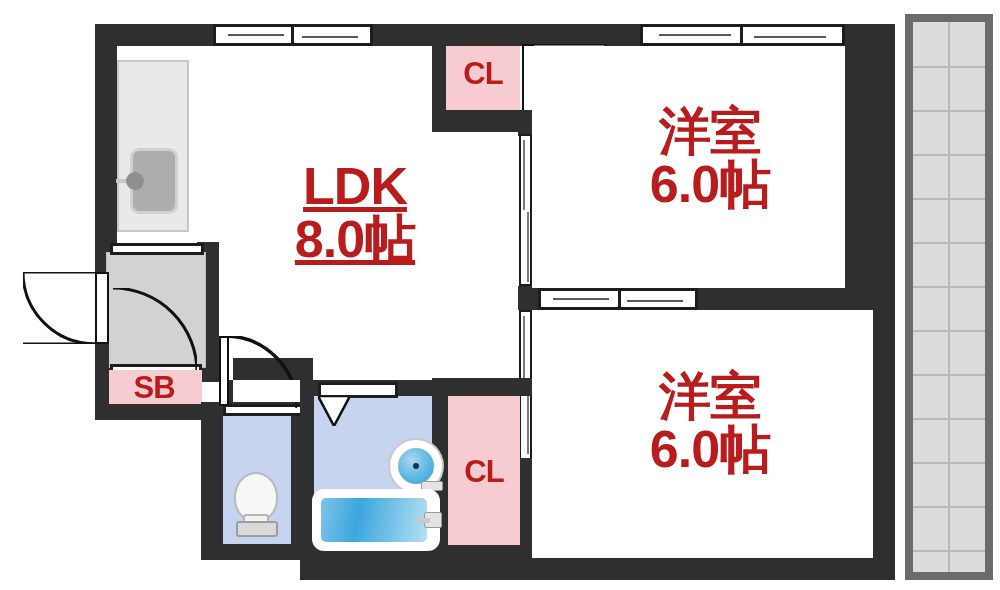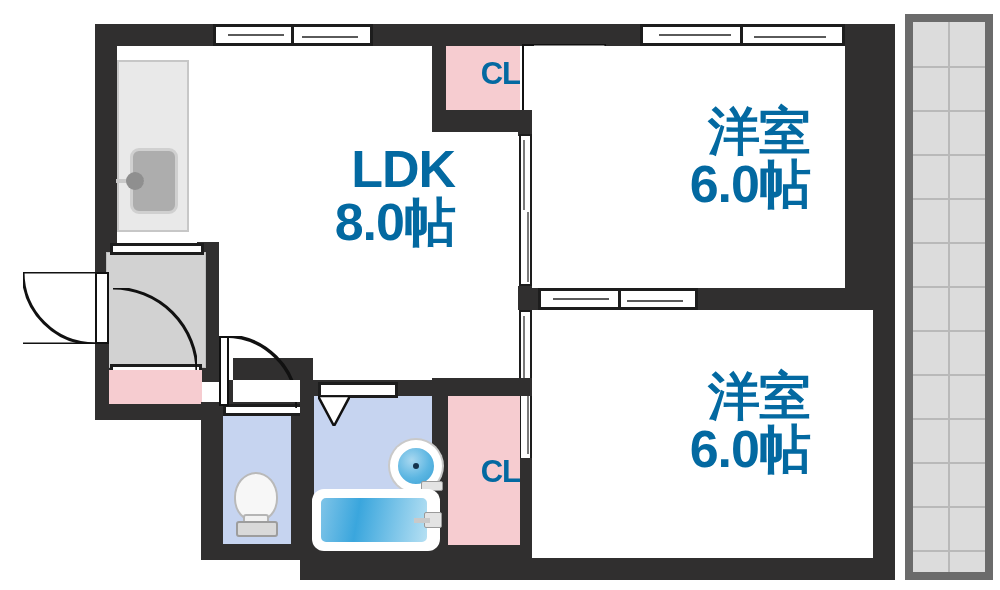--- a/index.html
+++ b/index.html
@@ -4,21 +4,21 @@
 <title>Floor Plan</title>
 <style>
   html,body{margin:0;padding:0;background:#ffffff;}
   body{width:1000px;height:590px;overflow:hidden;
        font-family:"Liberation Sans","DejaVu Sans",sans-serif;}
   #plan{position:relative;width:1000px;height:590px;background:#fff;}
   .wall{position:absolute;background:#302f2f;}
   .room{position:absolute;background:#ffffff;}
   .pink{position:absolute;background:#f6ccd0;}
   .blue{position:absolute;background:#c6d4f0;}
-  .label{position:absolute;color:#0369a1;font-weight:bold;text-align:right;
+  .label{position:absolute;color:#b91c1c;font-weight:bold;text-align:center;
          line-height:1.02;white-space:nowrap;letter-spacing:-1px;}
   .lab-big{font-size:52px;}
   .lab-cl{font-size:31px;}
   .lab-sb{font-size:31px;}
   .lab-gen{font-size:30px;}
   .win{position:absolute;background:#ffffff;border:3px solid #1d1d1d;box-sizing:border-box;}
   .win-h:before,.win-h:after{content:"";position:absolute;background:#5a5a5a;}
   .win-h:before{left:8%;top:44%;width:36%;height:2px;}
   .win-h:after{left:56%;top:56%;width:36%;height:2px;}
   .win-split{position:absolute;background:#1d1d1d;}
@@ -87,21 +87,21 @@
   <div class="room" style="left:117px;top:46px;width:403px;height:334px;"></div>
 
   <div class="counter" style="left:117px;top:60px;width:72px;height:172px;"></div>
   <div class="sink" style="left:130px;top:148px;width:48px;height:66px;"></div>
   <div class="sinkstem" style="left:116px;top:179px;width:28px;height:4px;"></div>
   <div class="sinktap" style="left:126px;top:172px;width:18px;height:18px;"></div>
 
   <div class="win win-h" style="left:213px;top:24px;width:160px;height:22px;"></div>
   <div class="win-split" style="left:291px;top:24px;width:3px;height:22px;"></div>
 
-  <div class="label lab-big" style="left:255px;top:143px;width:200px;">
+  <div class="label lab-big" style="left:255px;top:160px;width:200px;text-decoration:underline;">
     <div>LDK</div>
     <div>8.0帖</div>
   </div>
 
   <div class="wall" style="left:432px;top:24px;width:14px;height:108px;"></div>
   <div class="wall" style="left:432px;top:110px;width:100px;height:22px;"></div>
   <div class="pink" style="left:446px;top:46px;width:74px;height:64px;"></div>
   <div class="label lab-cl" style="left:446px;top:58px;width:74px;">CL</div>
 
   <div class="doorleaf" style="left:522px;top:44px;width:12px;height:68px;"></div>
@@ -168,20 +168,21 @@
     </svg>
   </div>
 
   <div class="arc" style="left:113px;top:288px;width:84px;height:84px;">
     <svg width="84" height="84" viewBox="0 0 84 84">
       <path d="M0 0 A84 84 0 0 1 84 84" fill="none" stroke="#111" stroke-width="3"></path>
     </svg>
   </div>
 
   <div class="pink" style="left:106px;top:370px;width:96px;height:34px;"></div>
+  <div class="label lab-sb" style="left:106px;top:372px;width:96px;">SB</div>
   <div class="wall" style="left:95px;top:404px;width:124px;height:16px;"></div>
   <div class="wall" style="left:95px;top:344px;width:14px;height:60px;"></div>
 
   <div class="wall" style="left:201px;top:402px;width:22px;height:158px;"></div>
   <div class="wall" style="left:201px;top:402px;width:112px;height:14px;"></div>
   <div class="wall" style="left:291px;top:402px;width:22px;height:158px;"></div>
   <div class="wall" style="left:201px;top:544px;width:112px;height:16px;"></div>
   <div class="blue" style="left:223px;top:416px;width:68px;height:128px;"></div>
   <div class="win" style="left:223px;top:404px;width:92px;height:12px;"></div>
 

